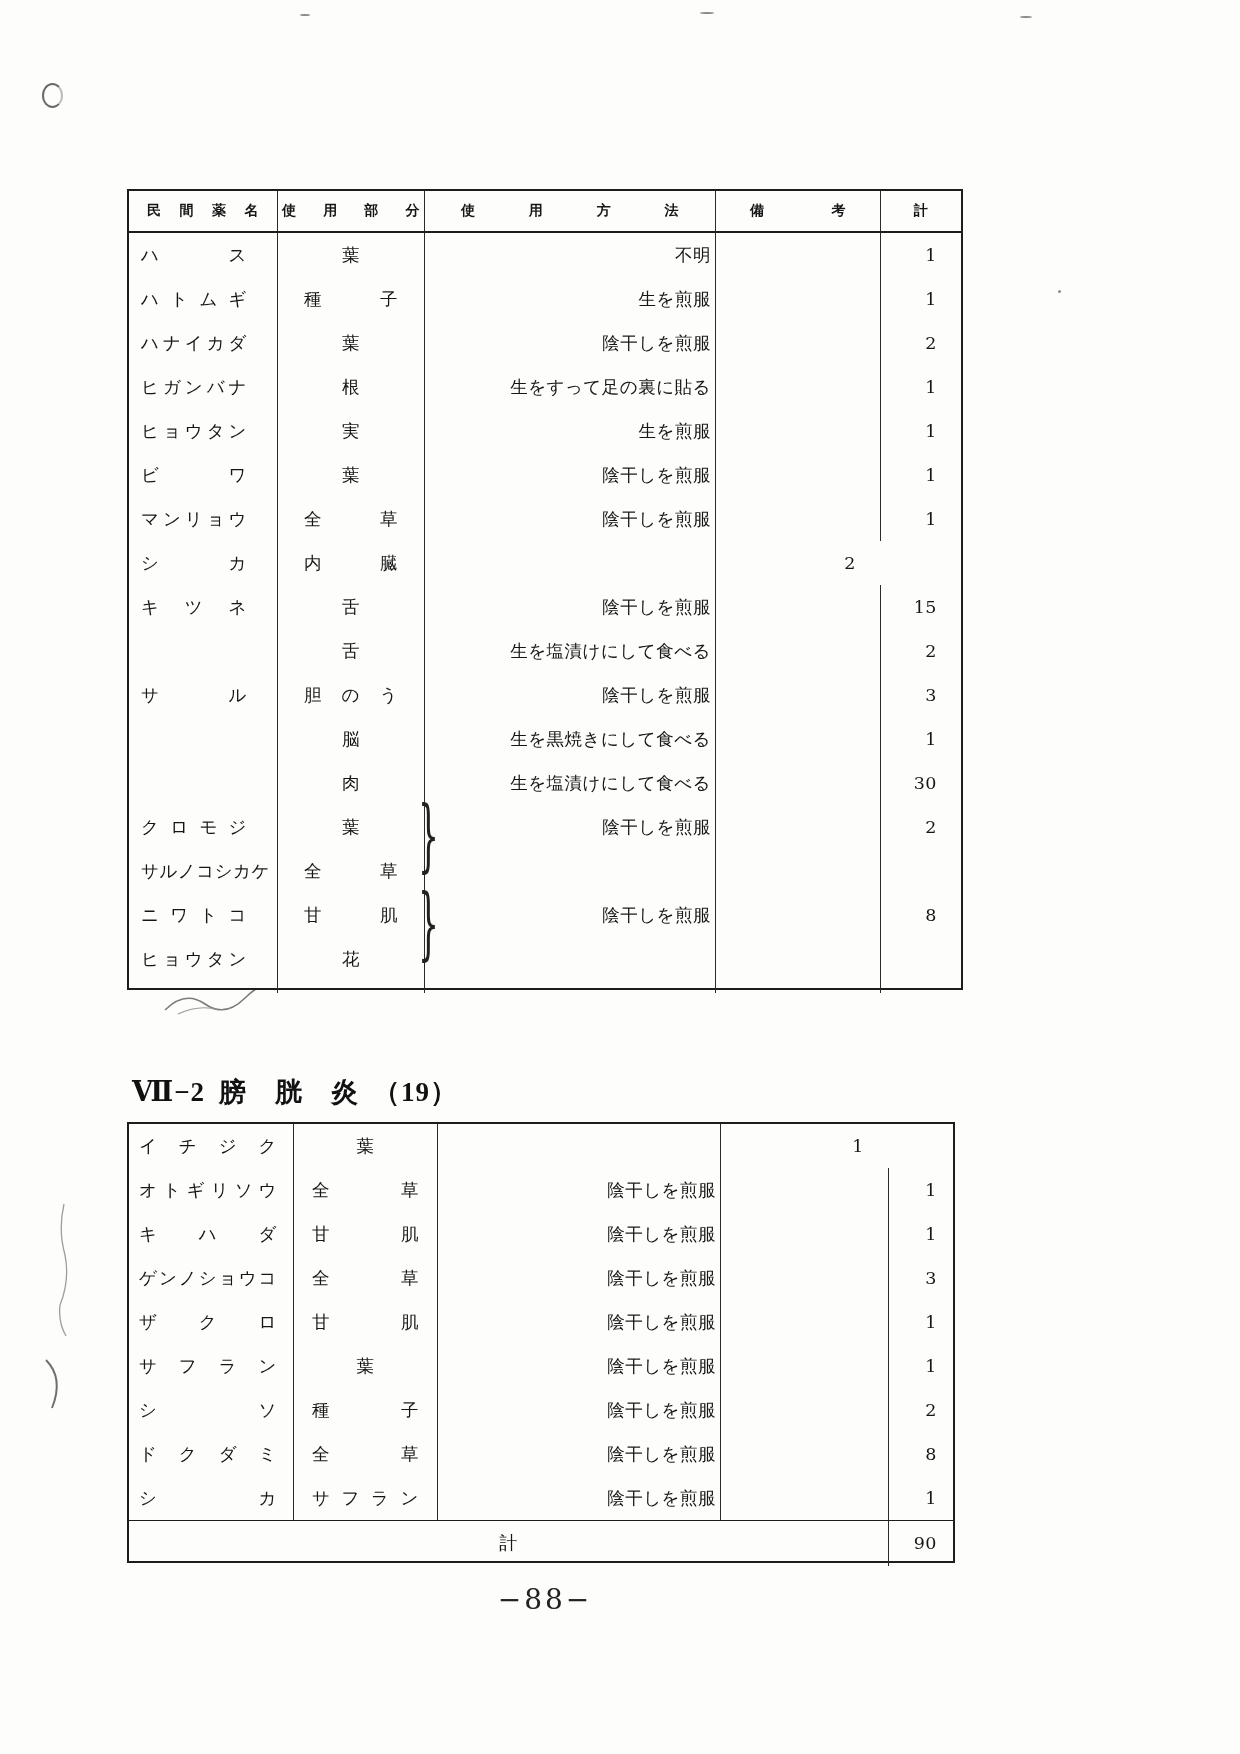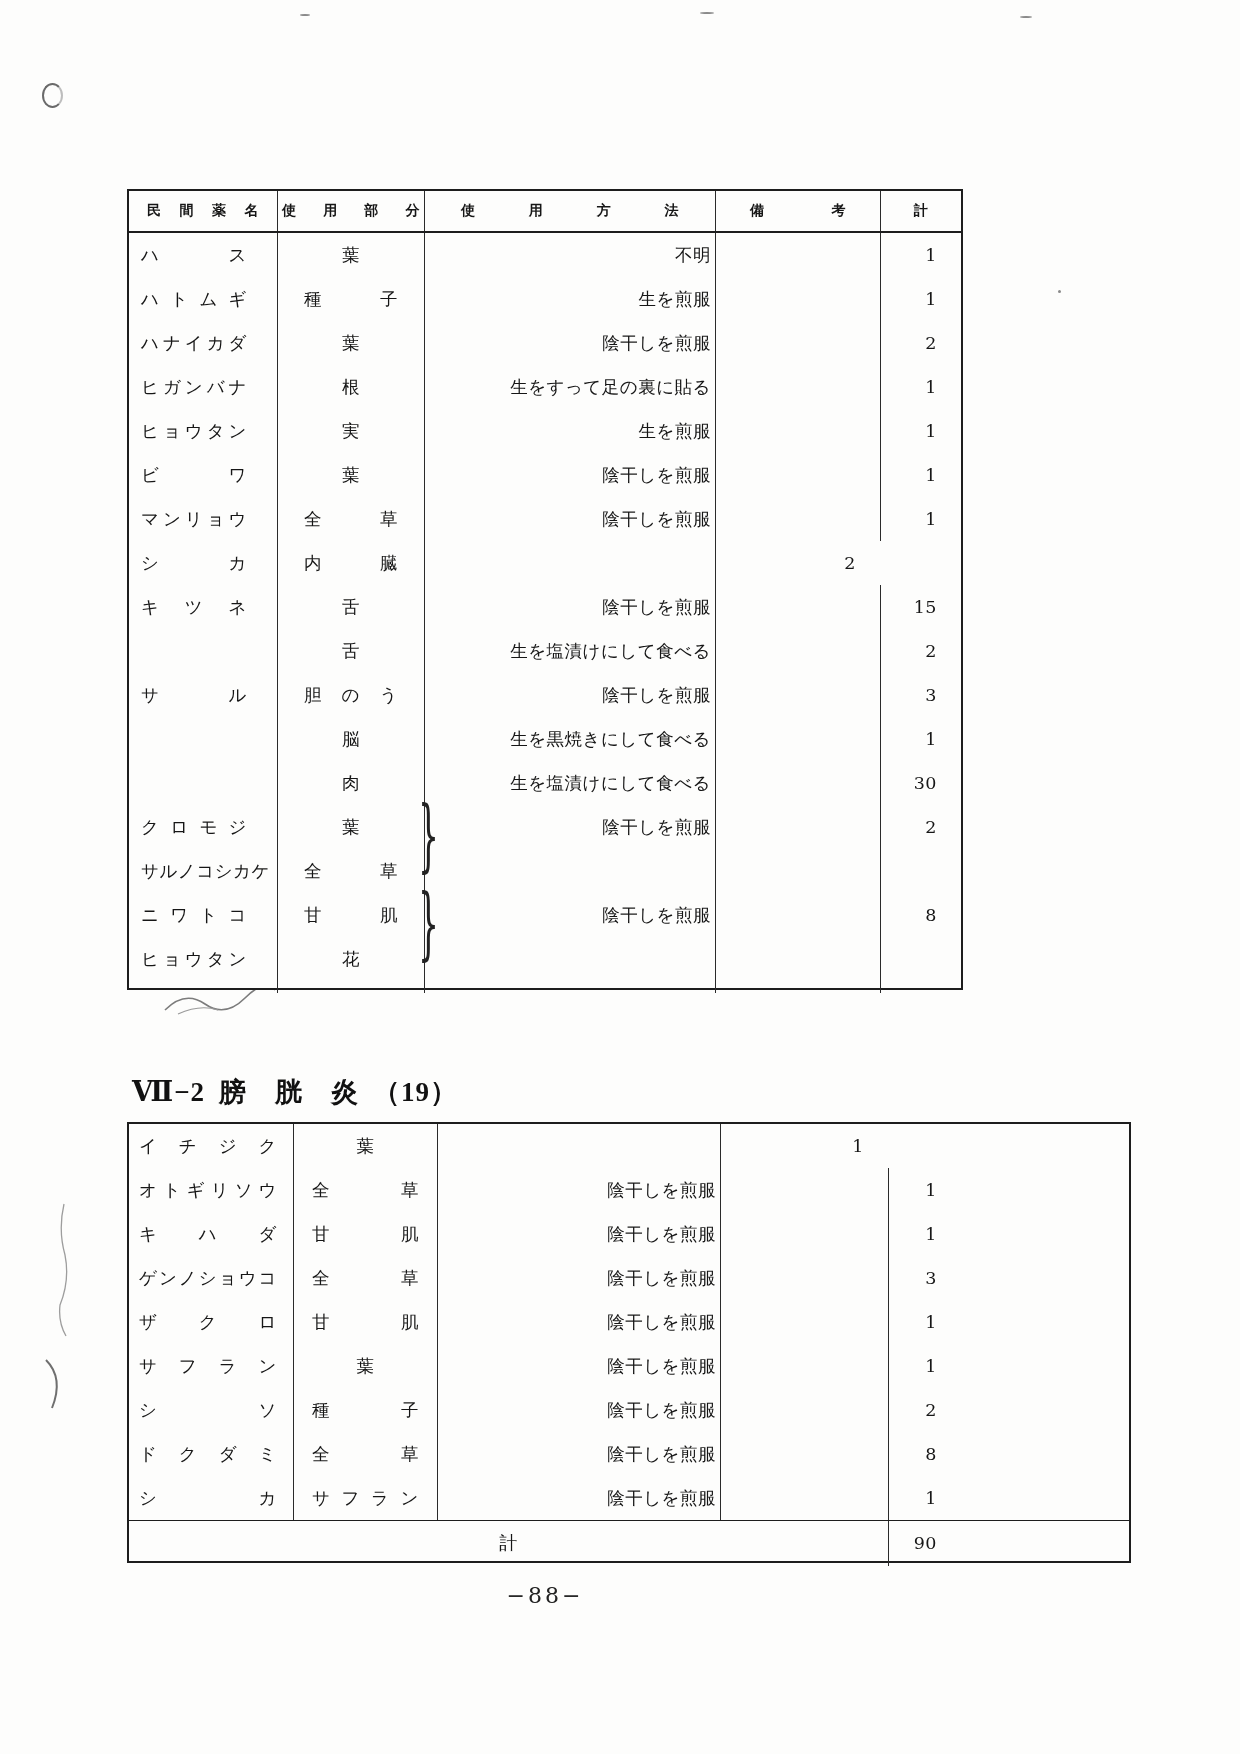--- a/index.html
+++ b/index.html
@@ -48,21 +48,21 @@
   }
 
   
   .heading{
     position:absolute;left:132px;top:1052px;font-size:27px;font-weight:bold;
     letter-spacing:1px;color:#111;
   }
   .heading span{margin-right:14px;}
   .pageno{
     position:absolute;left:0;top:1583px;width:1090px;text-align:center;
-    font-size:22px;letter-spacing:3px;color:#222;
+    font-size:28px;letter-spacing:3px;color:#222;
     font-family:"DejaVu Serif",serif;
   }
 
   
   .ring{
     position:absolute;left:42px;top:83px;width:17px;height:21px;
     border:2.5px solid #6a6a6a;border-radius:50%;
     border-right-color:#bdbdbd;
   }
   .artifact{position:absolute;}
@@ -242,21 +242,21 @@
         <div class="cell"></div>
     </div>
     <span class="brace" style="left:290px;top:630px;">}</span>
     <span class="brace" style="left:290px;top:718px;">}</span>
   </section>
 
   <h2 class="heading">
     <span>Ⅶ−2</span><span>膀　胱　炎</span><span>（19）</span>
   </h2>
 
-  <section class="tbl t2" style="left:127px;top:1122px;width:1004px;height:441px;">
+  <section class="tbl t2" style="left:127px;top:1122px;width:828px;height:441px;">
     <div>
 
         <div class="trow">
           <div class="cell name">イチジク</div>
           <div class="cell part c1">葉</div>
           <div class="cell remarks"></div>
           <div class="cell total c1">1</div>
         </div>
 
         <div class="trow">

